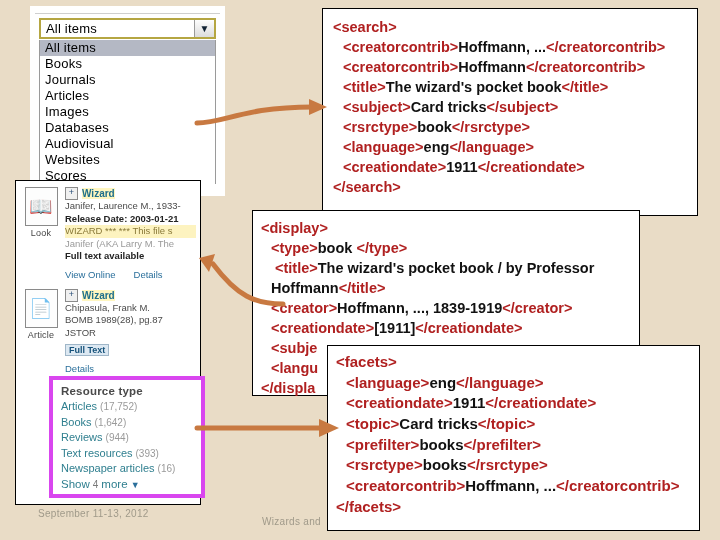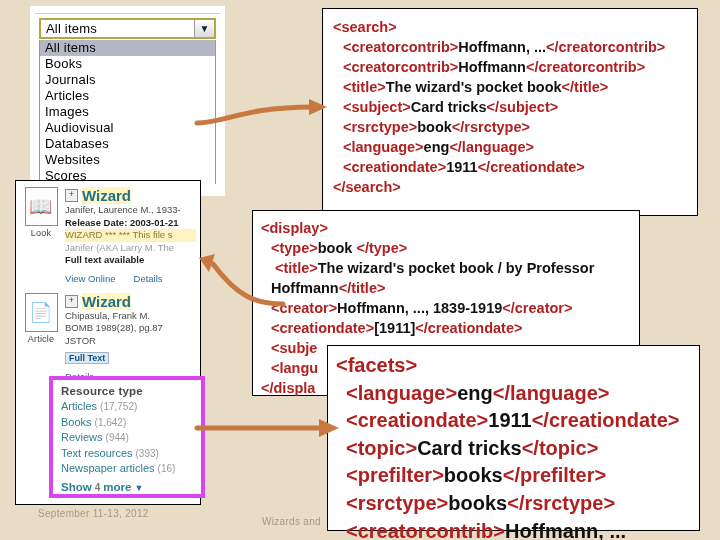--- a/index.html
+++ b/index.html
@@ -47,21 +47,21 @@
   }
   #display-panel {
     left: 252px; top: 210px; width: 388px; height: 186px;
     padding: 7px 6px 0 8px;
     font-size: 14.5px;
     z-index: 3;
   }
   #facets-panel {
     left: 327px; top: 345px; width: 373px; height: 186px;
     padding: 6px 6px 0 8px;
-    font-size: 20px;
+    font-size: 15px;
     z-index: 4;
   }
 
   
   #dropdown-shot {
     position: absolute;
     left: 30px; top: 6px; width: 193px; height: 188px;
     background: #ffffff;
     border: 1px solid #ffffff;
     z-index: 2;
@@ -159,21 +159,21 @@
   .plusbox {
     width: 11px; height: 11px;
     border: 1px solid #8a8a8a;
     background: #f0f0f0;
     font-size: 9px; line-height: 9px;
     text-align: center;
     color: #2a4f7a;
     flex: none;
   }
   .res-title {
-    font-size: 15px;
+    font-size: 10px;
     font-weight: bold;
     color: #1f6f8b;
     background: #fff6c0;
   }
   .res-line {
     font-size: 9.5px;
     color: #4a4a4a;
     line-height: 12.5px;
     white-space: nowrap;
     overflow: hidden;
@@ -219,22 +219,21 @@
   .facet-row {
     font-size: 11px;
     line-height: 15.5px;
     white-space: nowrap;
   }
   .facet-row .fname { color: #2f7f8f; }
   .facet-row .fcount { color: #9a9a9a; font-size: 10px; margin-left: 3px; }
   .facet-more {
     font-size: 11.5px;
     color: #2f7f8f;
-    line-height: 20px;
-    font-weight: bold;
+    line-height: 14px;
   }
   .facet-more .cnt { font-size: 10px; color: #7a7a7a; margin: 0 3px; }
   .facet-more .caret { color: #2a6f9b; font-size: 9px; }
 
   
   .footer-text {
     position: absolute;
     font-size: 10px;
     color: #a09a8a;
     letter-spacing: .3px;
@@ -263,22 +262,22 @@
     <div class="select-box">
       <span class="sel-text">All items</span>
       <span class="sel-arrow">▼</span>
     </div>
     <div class="option-list">
       <div class="opt selected">All items</div>
       <div class="opt">Books</div>
       <div class="opt">Journals</div>
       <div class="opt">Articles</div>
       <div class="opt">Images</div>
+      <div class="opt">Databases</div>
       <div class="opt">Audiovisual</div>
-      <div class="opt">Databases</div>
       <div class="opt">Websites</div>
       <div class="opt">Scores</div>
     </div>
   </div>
 
   <div class="panel xml" id="search-panel">
     <span class="line tag">&lt;search&gt;</span>
 
     <span class="line ind1">
       <span class="tag">&lt;creatorcontrib&gt;</span><span class="val">Hoffmann, ...</span><span class="tag">&lt;/creatorcontrib&gt;</span>

